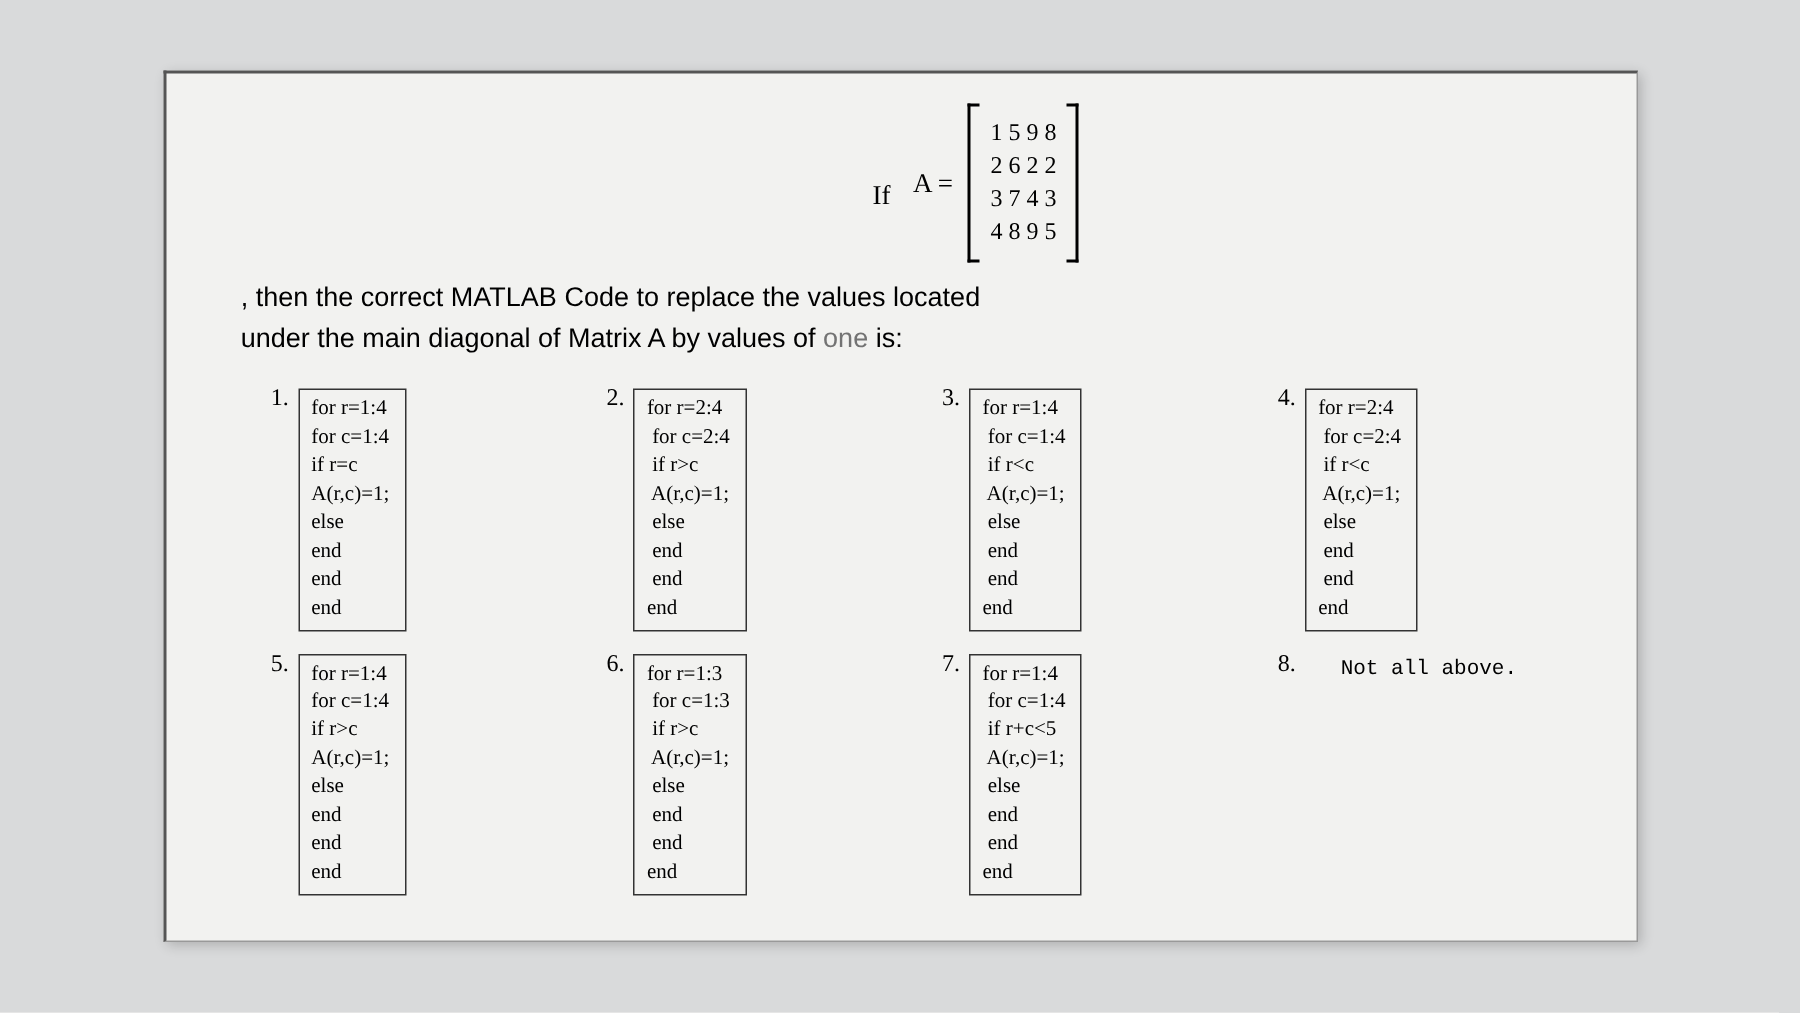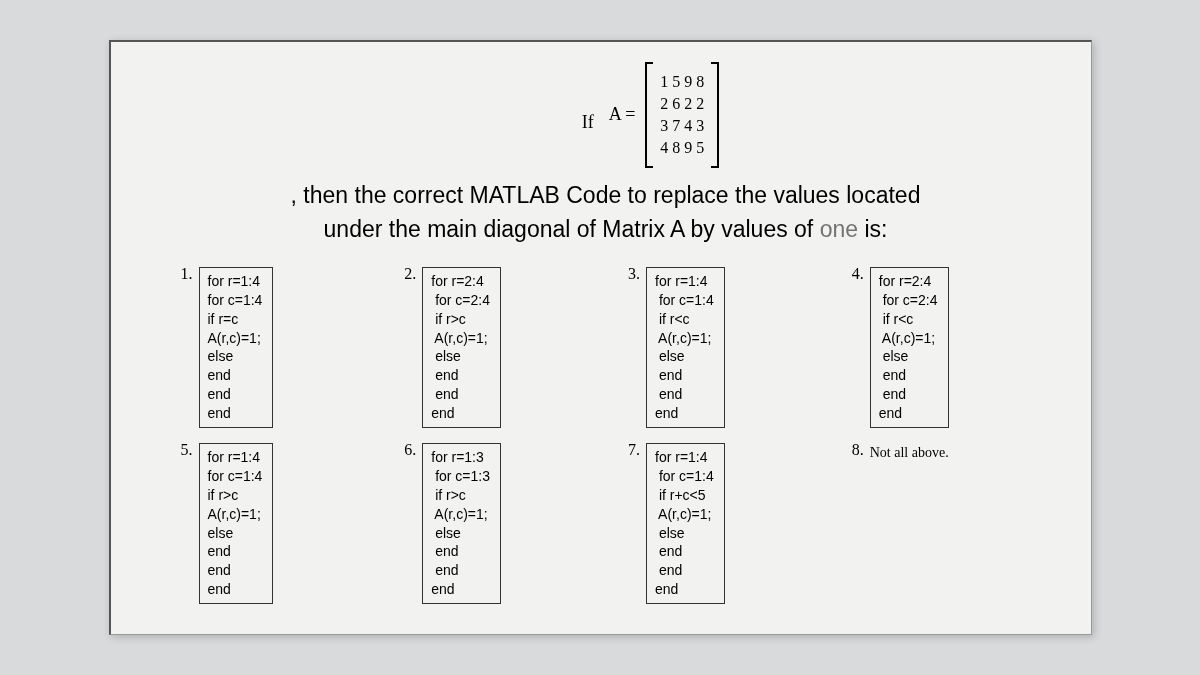--- a/index.html
+++ b/index.html
@@ -32,25 +32,24 @@
     .if-label {
       font-size: 18px;
       margin-right: 15px;
       margin-top: 16px;
     }
     .matrix-a {
       font-size: 18px;
       margin-right: 10px;
     }
     .question-text {
-      font-size: 23px;
+      font-size: 18px;
       margin: 8px 0 20px 10px;
       line-height: 1.5;
       font-family: Arial, sans-serif;
-      text-align: center;
     }
     .question-text .highlight {
       color: #737373;
     }
     .options-grid {
       display: grid;
       grid-template-columns: repeat(4, 1fr);
       gap: 15px 25px;
       margin-left: 30px;
       margin-top: 15px;
@@ -63,31 +62,32 @@
     .option-number {
       font-size: 16px;
       font-family: 'Times New Roman', serif;
       flex-shrink: 0;
       position: relative;
       top: -2px;
     }
     .code-box {
       border: 1px solid #333;
       padding: 4px 10px 4px 8px;
-      font-family: Liberation Sans, sans-serif;
+      font-family: Liberation Serif, serif;
       font-size: 14px;
       line-height: 1.35;
       white-space: pre;
       background: #f2f2f0;
     }
     .no-box {
-      font-family: Liberation Serif, serif;
+      font-family: Liberation Mono, monospace;
       font-size: 14px;
       padding-top: 2px;
       white-space: nowrap;
+      margin-left: 24px;
     }
     .mbracket {
       display: inline-flex;
       position: relative;
     }
     .mbracket::before, .mbracket::after {
       content: '';
       position: absolute;
       top: 0;
       bottom: 0;

